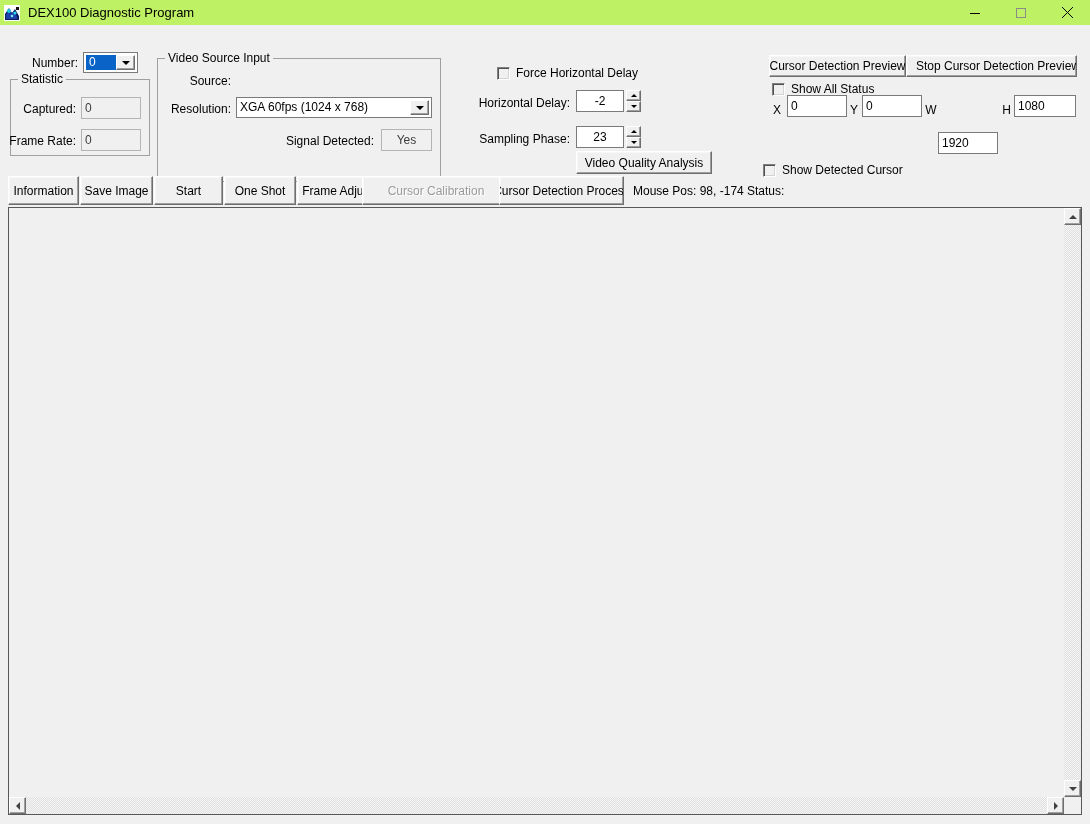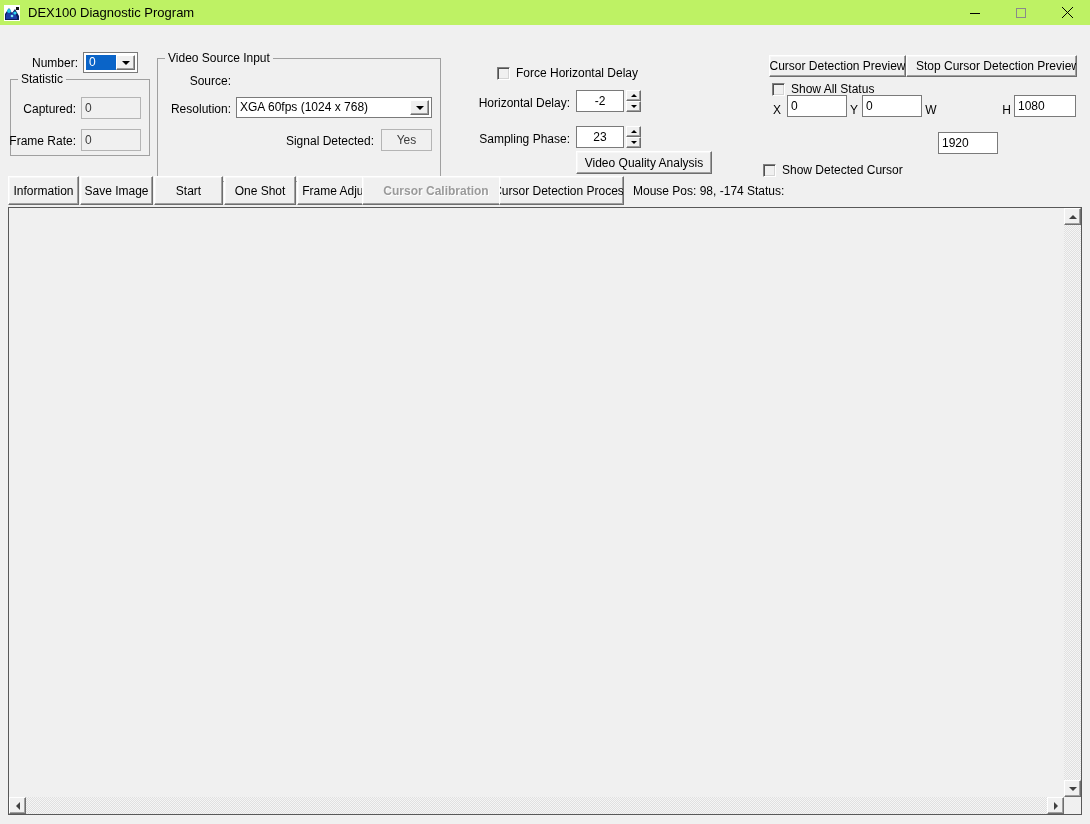--- a/index.html
+++ b/index.html
@@ -385,21 +385,21 @@
   <div class="chk" style="left:763px; top:138px;justify-content:space-between;">
     <span class="box"></span>
     <span class="txt">Show Detected Cursor</span>
   </div>
 
   <div class="btn" style="left:8px; top:151px; width:71px; height:29px;">Information</div>
   <div class="btn" style="left:80px; top:151px; width:73px; height:29px;">Save Image</div>
   <div class="btn" style="left:154px; top:151px; width:69px; height:29px;">Start</div>
   <div class="btn" style="left:224px; top:151px; width:72px; height:29px;">One Shot</div>
   <div class="btn" style="left:297px; top:151px; width:81px; height:29px;">Frame Adjust</div>
-  <div class="btn disabled" style="left:362px; top:151px; width:148px; height:29px;font-weight:bold;">Cursor Calibration</div>
+  <div class="btn disabled" style="left:362px; top:151px; width:148px; height:29px;">Cursor Calibration</div>
   <div class="btn" style="left:499px; top:151px; width:125px; height:29px;">Cursor Detection Process</div>
 
   <div class="lbl" style="left:633px; top:159px;">Mouse Pos: 98, -174</div>
   <div class="lbl" style="left:747px; top:159px;">Status:</div>
 
   <div id="picture-area">
     <div id="pic-inner"></div>
 
     <div class="sb-track" style="right:0; top:0; width:17px; bottom:17px;"></div>
     <div class="sb-btn" style="right:0; top:0; width:17px; height:17px;">

